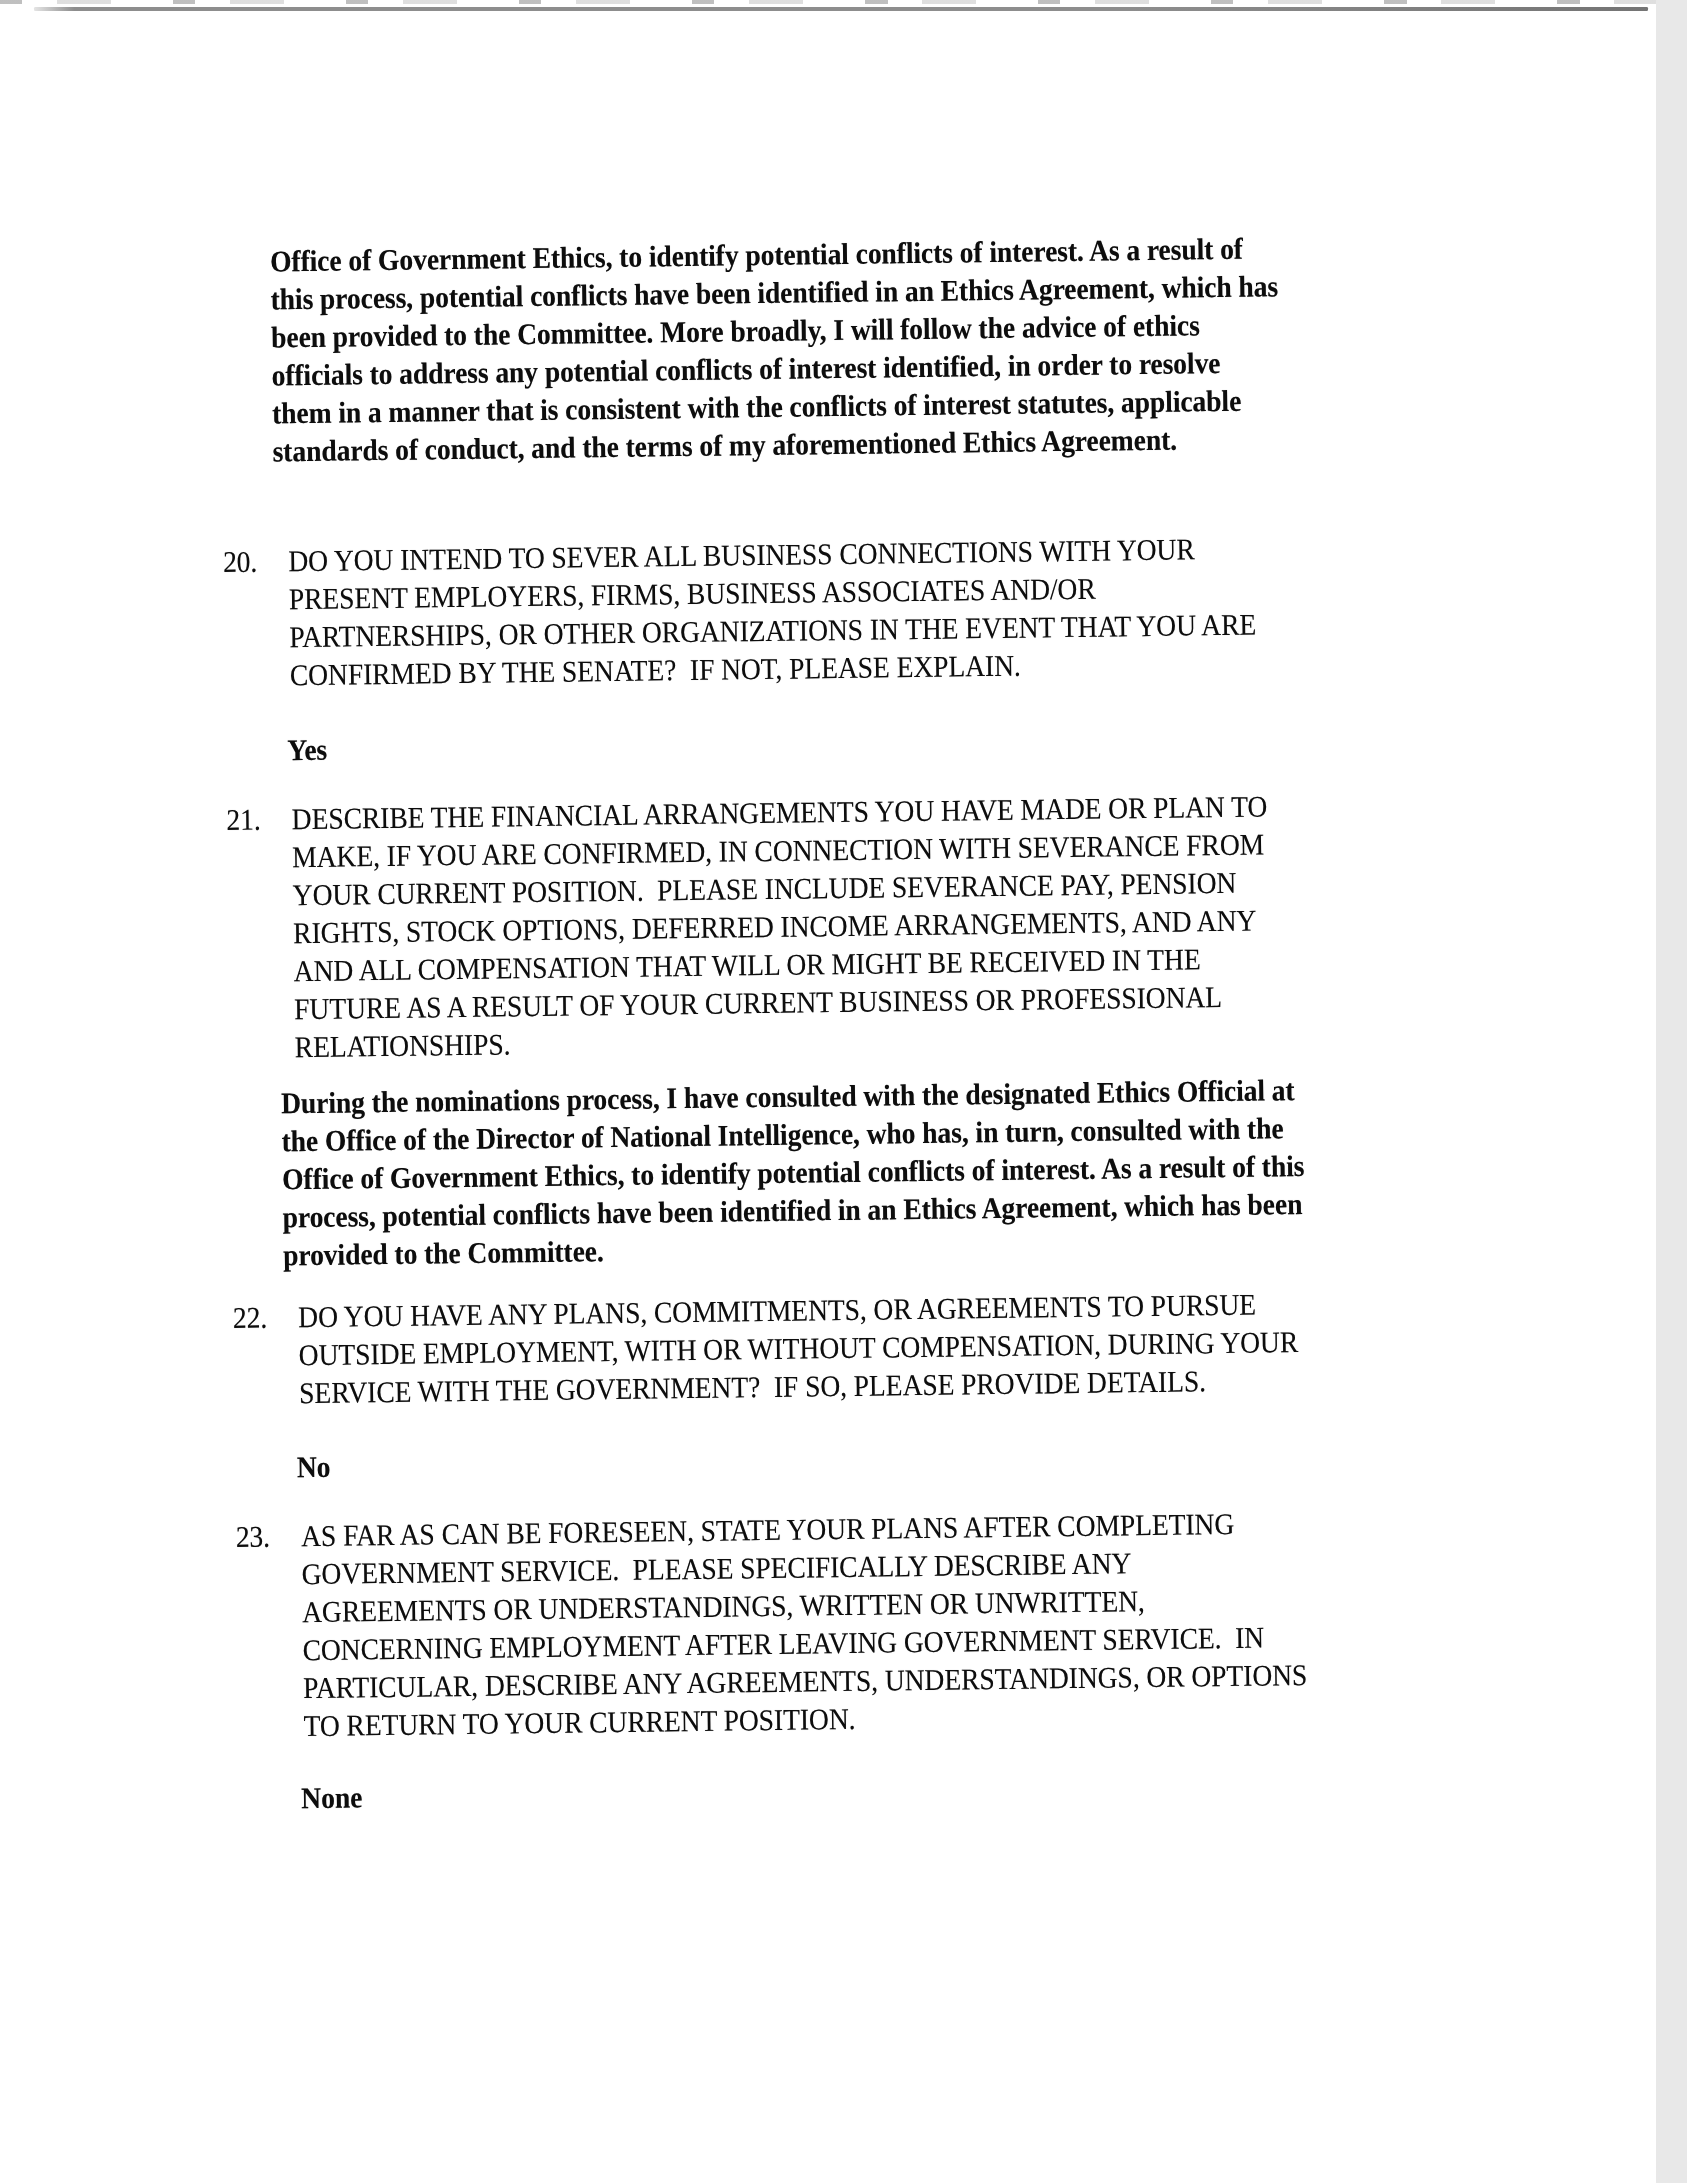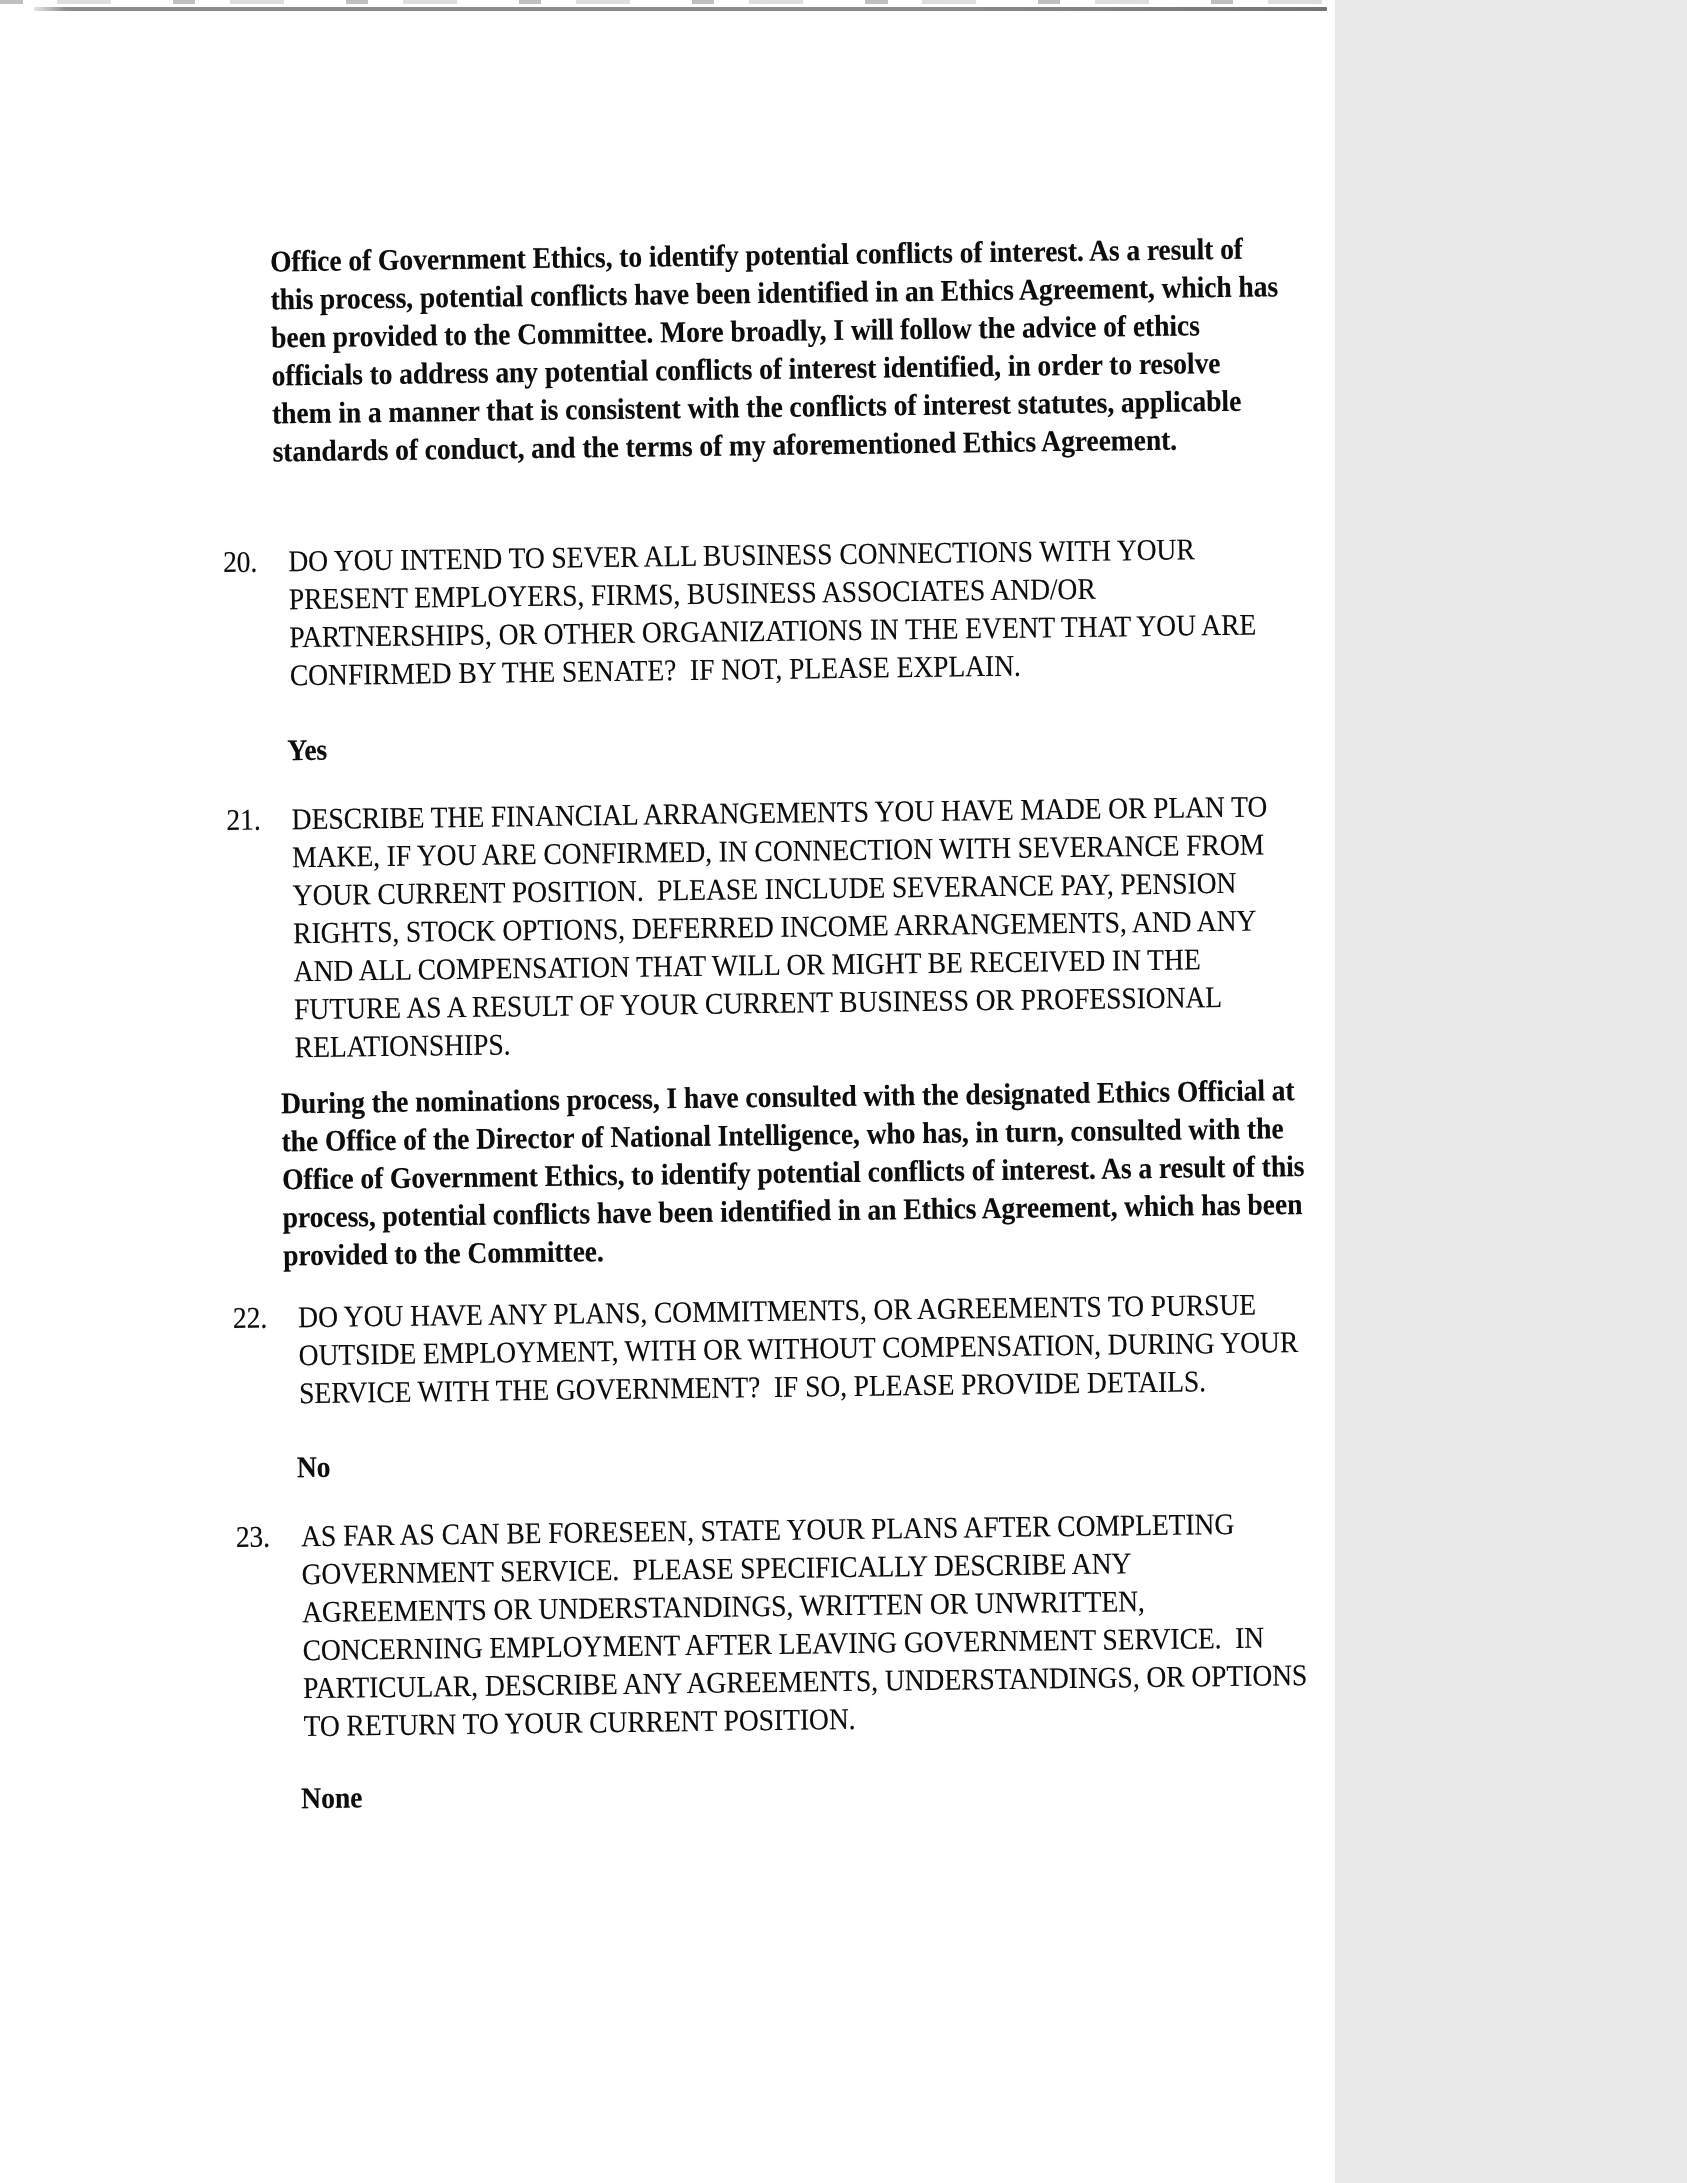--- a/index.html
+++ b/index.html
@@ -2,21 +2,21 @@
 <html style="--paper: #ffffff; --ink: #0d0d0d; --rule: #8d8d8d;font-size:10.6px"><head>
 <meta charset="utf-8">
 <style>
   html, body {
     margin: 0;
     padding: 0;
     background: #e8e8e8;
   }
   .page {
     position: relative;
-    width: 1335px;
+    width: 1656px;
     height: 2183px;
     background: var(--paper, #ffffff);
     overflow: hidden;
     font-family: "Liberation Serif", "DejaVu Serif", serif;
     color: var(--ink, #0d0d0d);
   }
   
   .speckle {
     position: absolute;
     left: 0; right: 0; top: 0;

